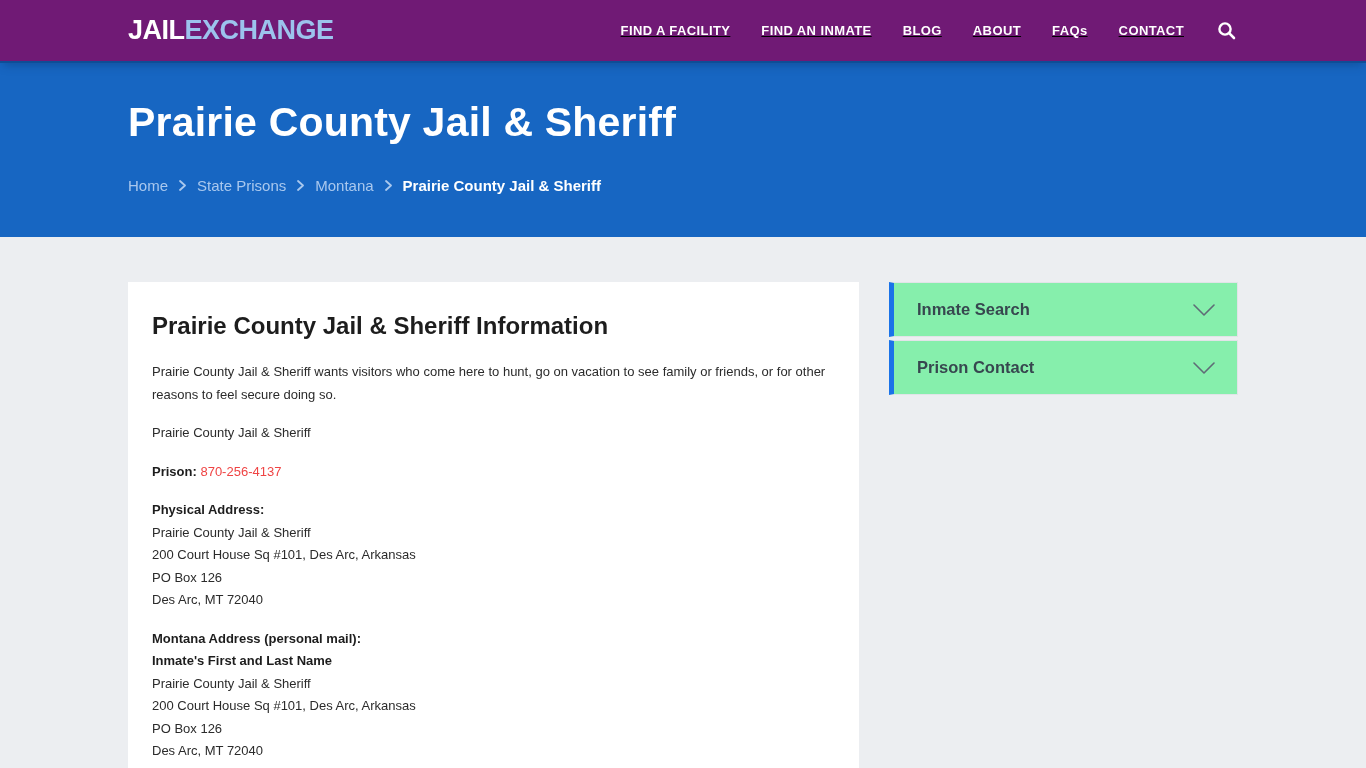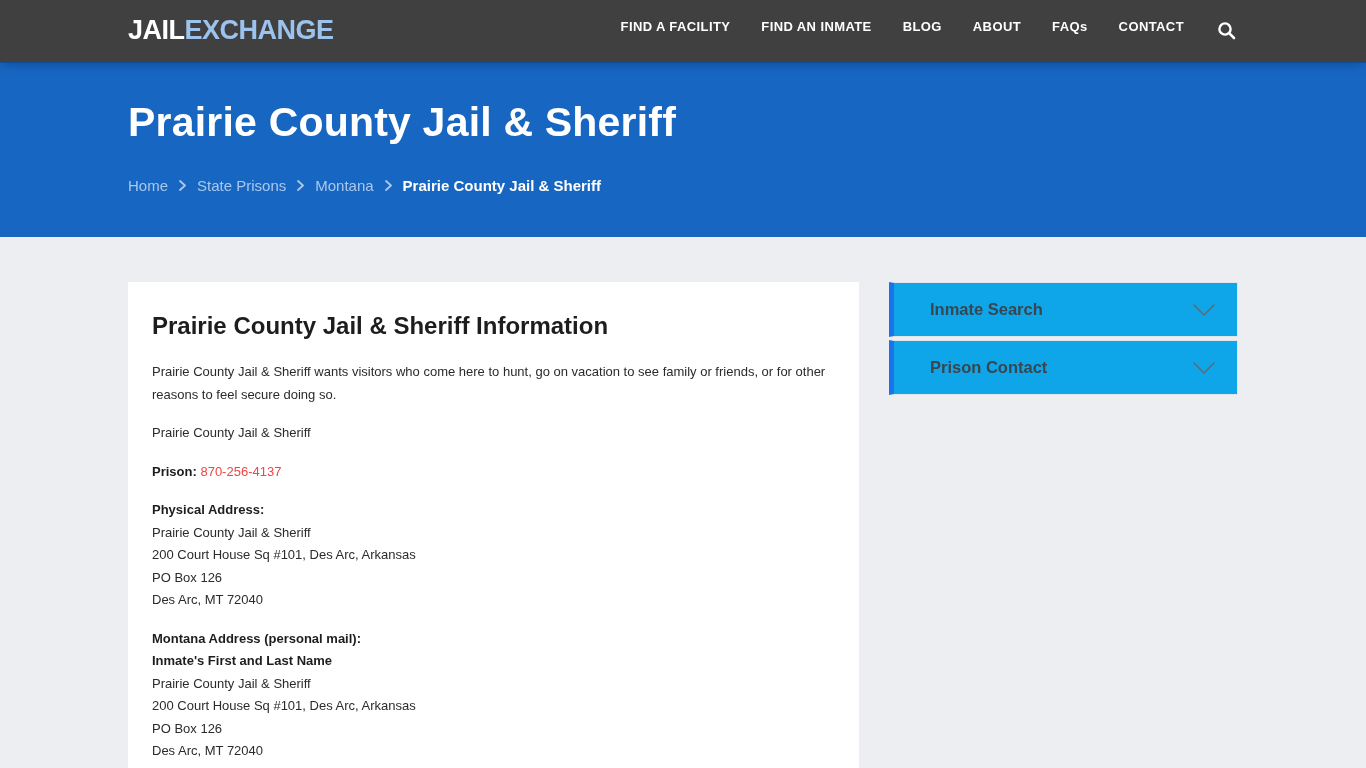--- a/index.html
+++ b/index.html
@@ -11,21 +11,21 @@
     height: 768px;
     overflow: hidden;
     background: #eceef1;
     position: relative;
   }
   .container { width: 1110px; margin: 0 auto; }
 
   
   .navbar {
     height: 61px;
-    background: #404040;
+    background: #701a75;
     position: relative;
     z-index: 2;
     box-shadow: 0 2px 0 #0e4d96, 0 7px 9px -3px rgba(6, 39, 88, 0.35);
   }
   .navbar-inner {
     height: 100%;
     display: flex;
     align-items: center;
   }
   .logo {
@@ -33,22 +33,23 @@
     font-weight: 700;
     letter-spacing: -0.5px;
     color: #ffffff;
     cursor: pointer;
     white-space: nowrap;
   }
   .logo .logo-secondary { color: #9cc3ed; }
   .nav-links {
     margin-left: auto;
     display: flex;
-    align-items: flex-start;
+    align-items: center;
     gap: 31px;
+    text-decoration: underline;
   }
   .nav-link {
     color: #ffffff;
     font-size: 13px;
     font-weight: 700;
     letter-spacing: 0.4px;
     text-transform: uppercase;
     text-decoration: none;
     cursor: pointer;
     white-space: nowrap;
@@ -111,26 +112,26 @@
     margin-bottom: 16px;
   }
   .content-card p:last-child { margin-bottom: 0; }
   .bold { font-weight: 700; color: #1d1d1d; }
   .phone-link { color: #ef4444; text-decoration: none; cursor: pointer; }
 
   
   .sidebar { width: 349px; }
   .accordion {
     height: 55px;
-    background: #0ea5e9;
+    background: #86efac;
     border: 1px solid #e1e4e8;
     border-left: 5px solid #1a73e8;
     display: flex;
     align-items: center;
-    padding: 0 22px 0 36px;
+    padding: 0 22px 0 23px;
     margin-bottom: 3px;
     cursor: pointer;
   }
   .accordion-label {
     font-size: 16.5px;
     font-weight: 700;
     color: #37474f;
   }
   .accordion-chevron {
     margin-left: auto;

